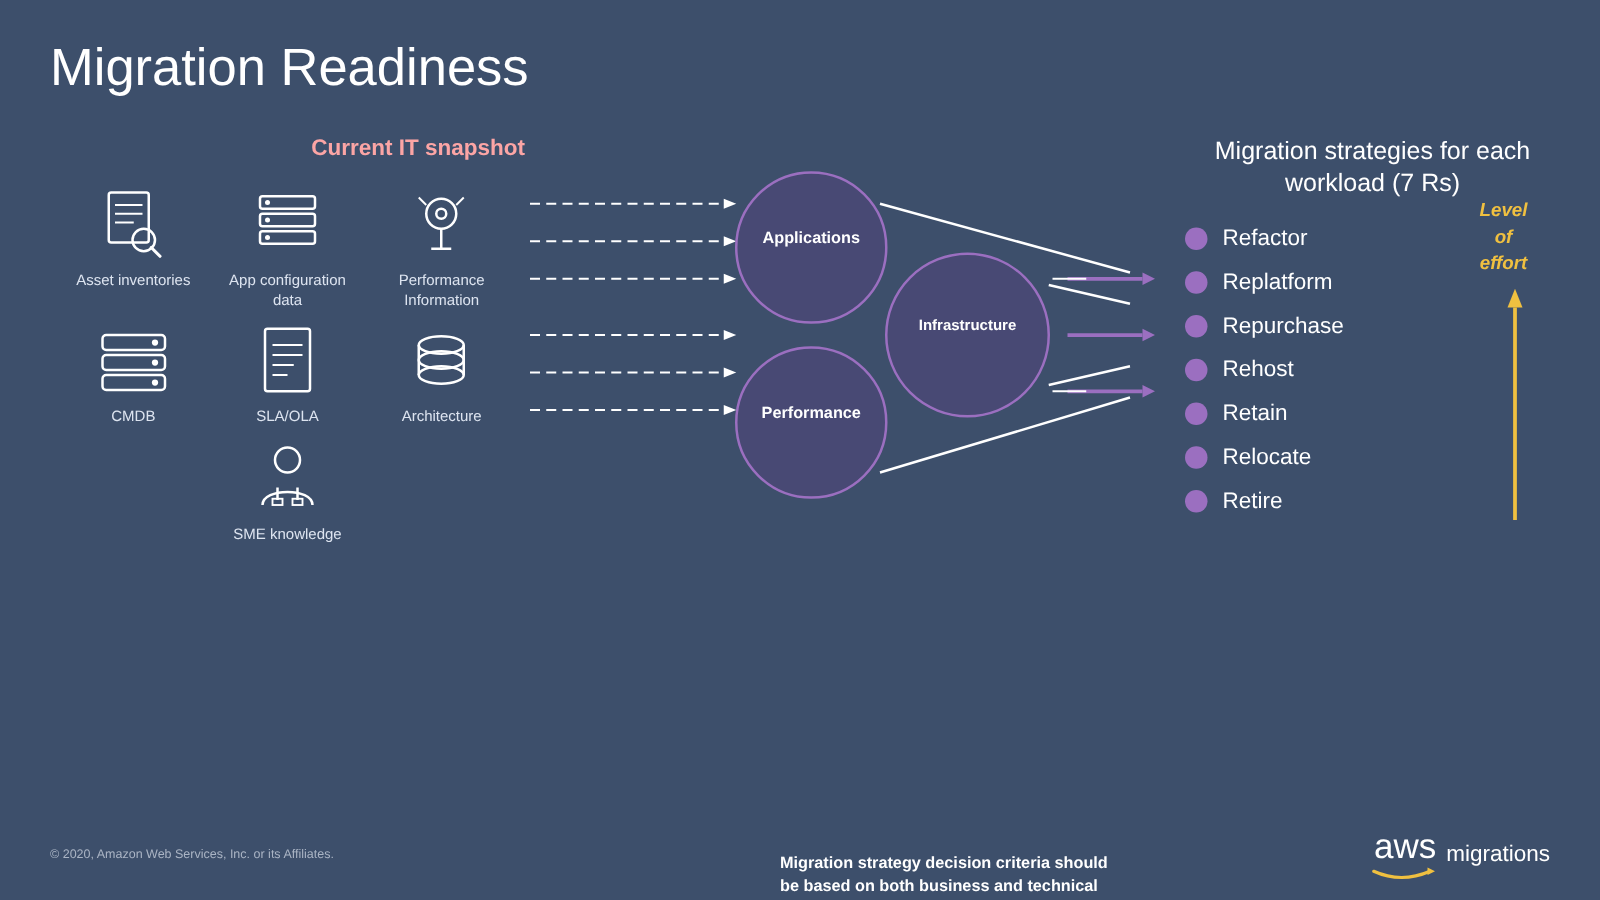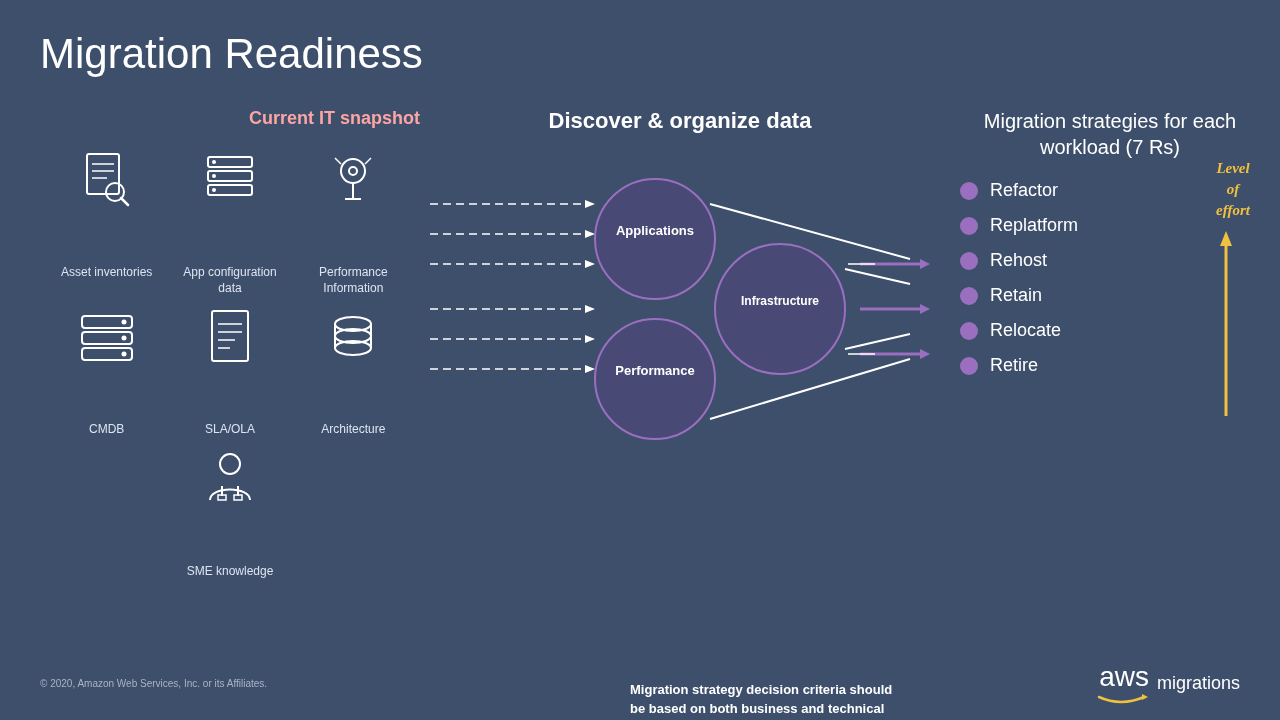--- a/index.html
+++ b/index.html
@@ -10,21 +10,21 @@
       font-family: 'Arial', sans-serif;
       color: white;
       overflow: hidden;
       position: relative;
     }
 
     .slide {
       width: 1280px;
       height: 720px;
       position: relative;
-      padding: 30px 20px 20px 40px;
+      padding: 30px 32px 20px 40px;
     }
 
     .title {
       font-size: 42px;
       font-weight: 300;
       color: white;
       margin-bottom: 30px;
     }
 
     .content-area {
@@ -66,21 +66,20 @@
       width: 60px;
       height: 60px;
       margin-bottom: 8px;
     }
 
     .icon-label {
       font-size: 12px;
       color: #dde4f0;
       text-align: center;
       line-height: 1.3;
-      margin-top: 48px;
     }
 
     
     .middle-section {
       flex: 1;
       position: relative;
       display: flex;
       flex-direction: column;
       align-items: center;
     }
@@ -259,21 +258,20 @@
             <rect x="18" y="47" width="8" height="5" stroke="white" stroke-width="1.5" fill="none"></rect>
             <rect x="34" y="47" width="8" height="5" stroke="white" stroke-width="1.5" fill="none"></rect>
           </svg>
           <span class="icon-label">SME knowledge</span>
         </div>
 
       </div>
     </div>
 
     <div class="middle-section">
-      <div class="discover-title">Discover &amp; organize data</div>
 
       <div class="diagram-area" style="position:relative; width:500px; height:340px;">
 
         <svg width="500" height="340" viewBox="0 0 500 340" style="position:absolute; left:0; top:0;">
 
           <line x1="0" y1="55" x2="155" y2="55" stroke="white" stroke-width="1.5" stroke-dasharray="8,5"></line>
           <polygon points="155,51 165,55 155,59" fill="white"></polygon>
 
           <line x1="0" y1="85" x2="155" y2="85" stroke="white" stroke-width="1.5" stroke-dasharray="8,5"></line>
           <polygon points="155,81 165,85 155,89" fill="white"></polygon>
@@ -333,38 +331,42 @@
         <div class="strategy-item">
           <div class="strategy-dot"></div>
           <span>Refactor</span>
         </div>
         <div class="strategy-item">
           <div class="strategy-dot"></div>
           <span>Replatform</span>
         </div>
         <div class="strategy-item">
           <div class="strategy-dot"></div>
+          <span>Repurchase</span>
+        </div>
+        <div class="strategy-item">
+          <div class="strategy-dot"></div>
           <span>Rehost</span>
         </div>
         <div class="strategy-item">
           <div class="strategy-dot"></div>
           <span>Retain</span>
         </div>
         <div class="strategy-item">
           <div class="strategy-dot"></div>
           <span>Relocate</span>
         </div>
         <div class="strategy-item">
           <div class="strategy-dot"></div>
           <span>Retire</span>
         </div>
       </div>
     </div>
 
-    <div style="position:absolute; right:10px; top:50px; display:flex; flex-direction:column; align-items:flex-start;font-family:Liberation Serif, serif;">
+    <div style="position:absolute; right:26px; top:50px; display:flex; flex-direction:column; align-items:flex-end;">
       <span style="font-style:italic; font-size:15px; font-weight:700; color:#f0c040; text-align:center; line-height:1.4; margin-bottom:5px;">Level<br>of<br>effort</span>
       <svg width="20" height="200" viewBox="0 0 20 200">
         <line x1="10" y1="190" x2="10" y2="20" stroke="#f0c040" stroke-width="3"></line>
         <polygon points="4,20 10,5 16,20" fill="#f0c040"></polygon>
       </svg>
     </div>
 
   </div>
 
   <div class="footer">

